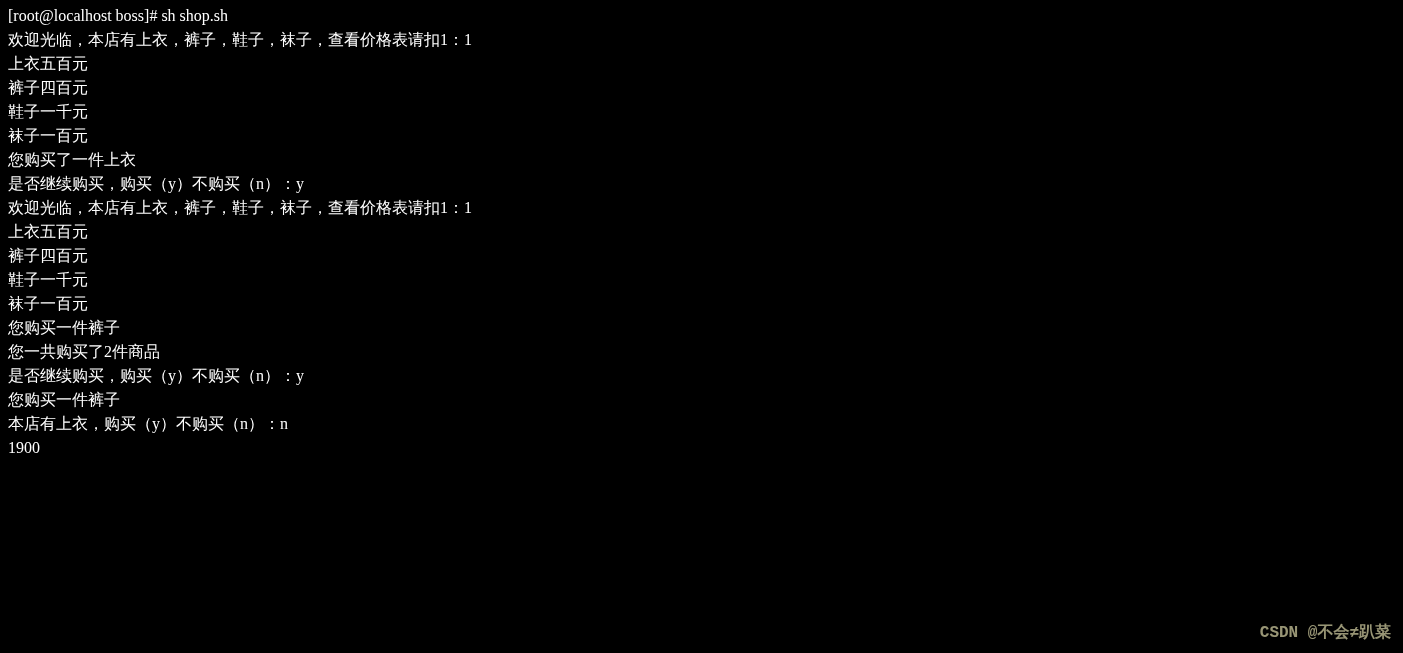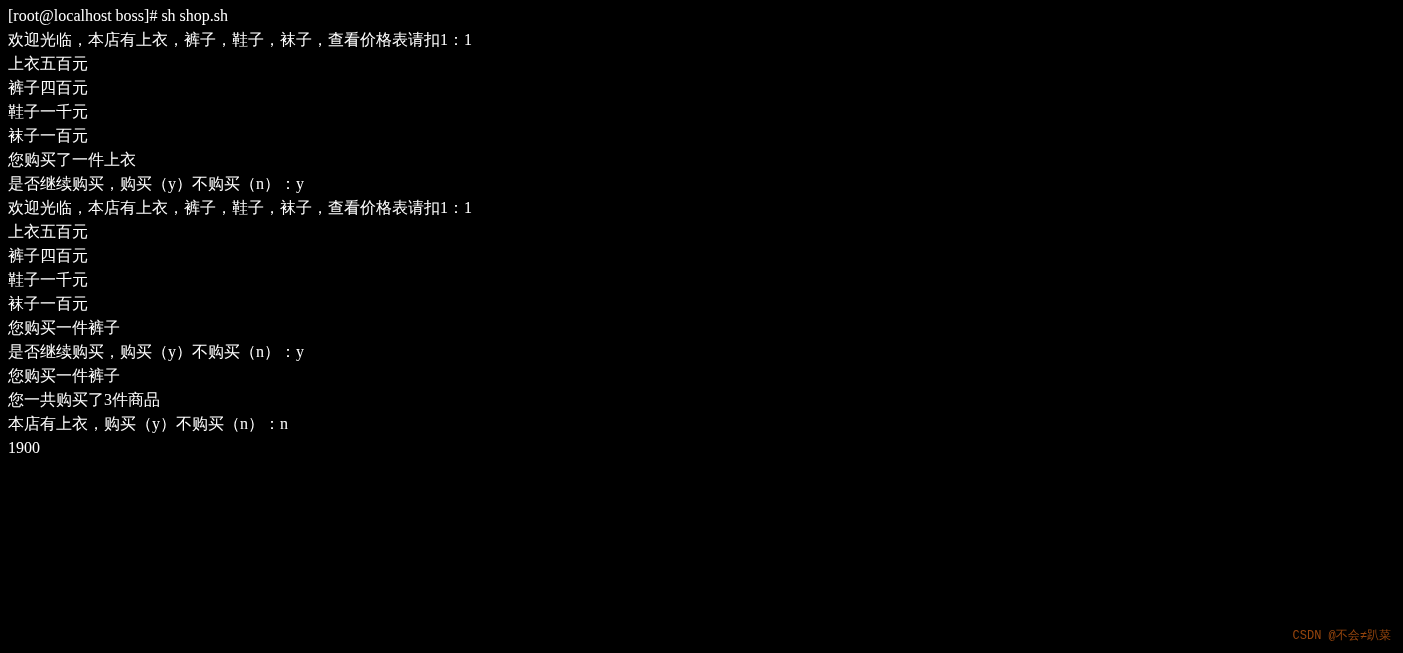--- a/index.html
+++ b/index.html
@@ -23,23 +23,24 @@
       white-space: pre;
       font-family: Liberation Serif, serif;
     }
     .prompt-user {
       color: #ffffff;
     }
     .watermark {
       position: absolute;
       bottom: 8px;
       right: 12px;
-      color: #f97316;
-      font-size: 12px;
+      color: #fef9c3;
+      font-size: 16px;
       opacity: 0.6;
+      font-weight: bold;
     }
   </style>
 </head>
 <body>
 
 <div>
   <div class="terminal-line"><span class="prompt-user">[root@localhost boss]# </span><span>sh shop.sh</span></div>
   <div id="output-lines">
       <div class="terminal-line">欢迎光临，本店有上衣，裤子，鞋子，袜子，查看价格表请扣1：1</div>
       <div class="terminal-line">上衣五百元</div>
@@ -47,21 +48,21 @@
       <div class="terminal-line">鞋子一千元</div>
       <div class="terminal-line">袜子一百元</div>
       <div class="terminal-line">您购买了一件上衣</div>
       <div class="terminal-line">是否继续购买，购买（y）不购买（n）：y</div>
       <div class="terminal-line">欢迎光临，本店有上衣，裤子，鞋子，袜子，查看价格表请扣1：1</div>
       <div class="terminal-line">上衣五百元</div>
       <div class="terminal-line">裤子四百元</div>
       <div class="terminal-line">鞋子一千元</div>
       <div class="terminal-line">袜子一百元</div>
       <div class="terminal-line">您购买一件裤子</div>
+      <div class="terminal-line">您一共购买了2件商品</div>
       <div class="terminal-line">是否继续购买，购买（y）不购买（n）：y</div>
       <div class="terminal-line">您购买一件裤子</div>
-      <div class="terminal-line">您一共购买了3件商品</div>
       <div class="terminal-line">本店有上衣，购买（y）不购买（n）：n</div>
       <div class="terminal-line">1900</div>
     </div>
 </div>
 
 <div class="watermark">CSDN @不会≠趴菜</div>
 
 </body></html>

